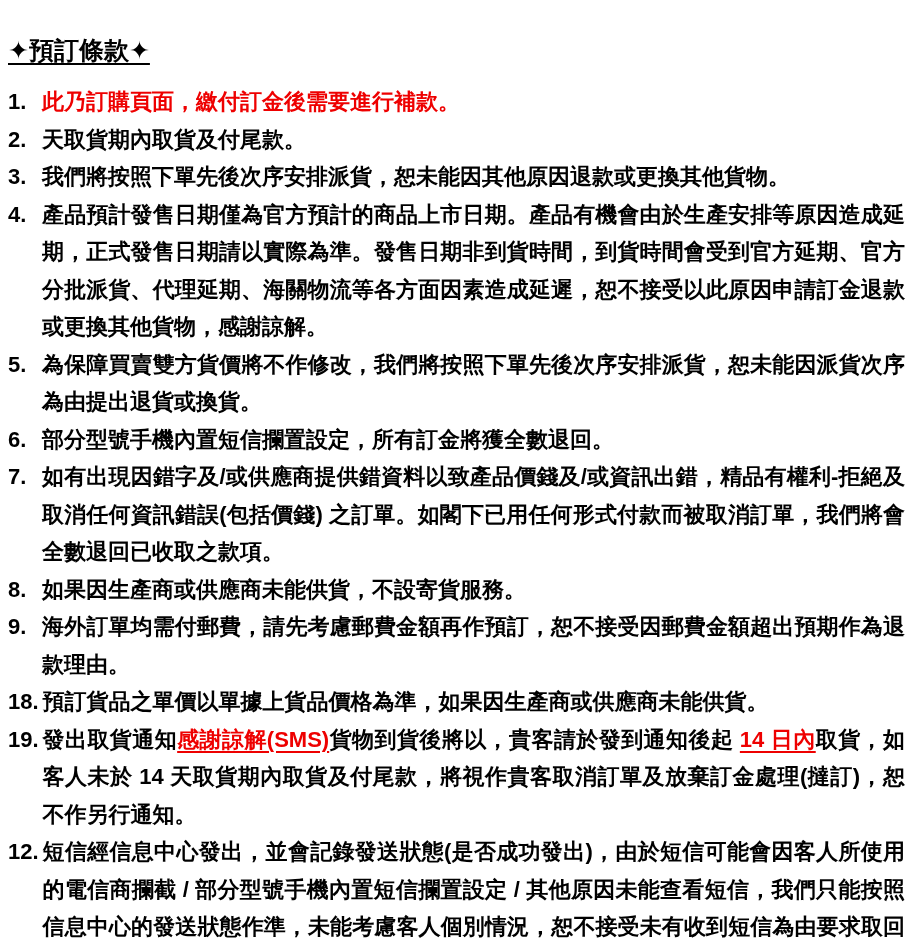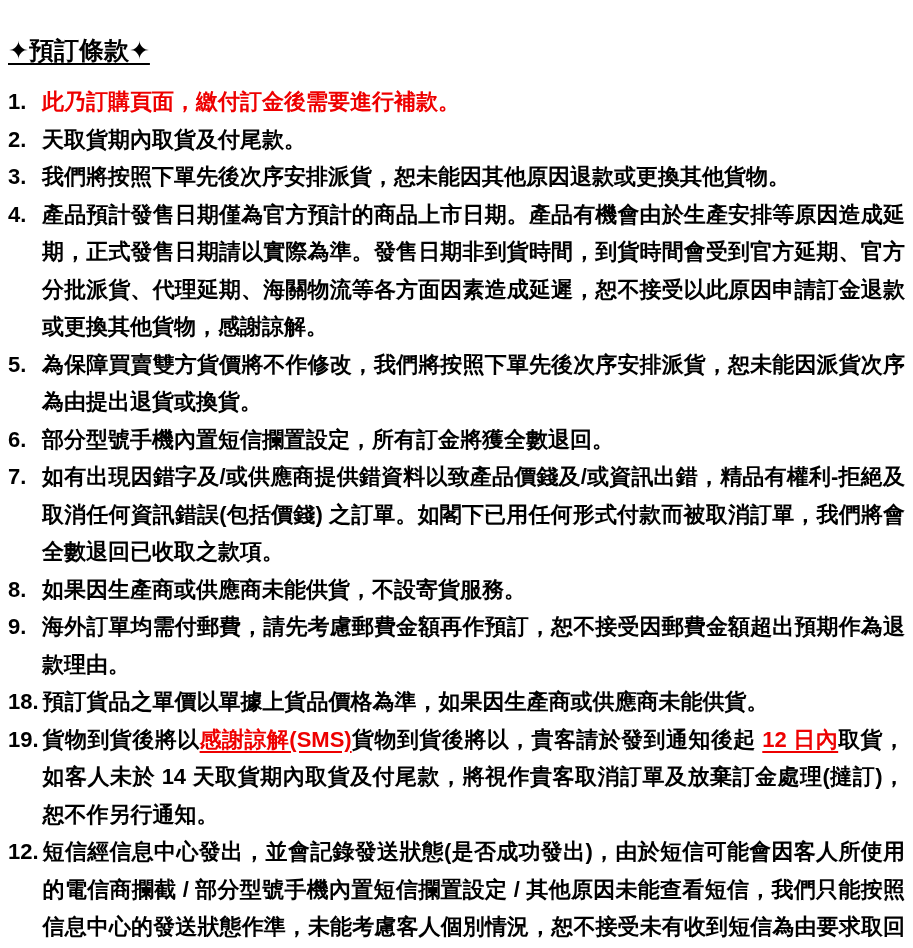--- a/index.html
+++ b/index.html
@@ -105,20 +105,20 @@
       <div class="term-item">
         <span class="term-num">9.</span>
         <span class="term-text"><span class="seg-normal">海外訂單均需付郵費，請先考慮郵費金額再作預訂，恕不接受因郵費金額超出預期作為退款理由。</span></span>
       </div>
       <div class="term-item">
         <span class="term-num">18.</span>
         <span class="term-text"><span class="seg-normal">預訂貨品之單價以單據上貨品價格為準，如果因生產商或供應商未能供貨。</span></span>
       </div>
       <div class="term-item">
         <span class="term-num">19.</span>
-        <span class="term-text"><span class="seg-normal">貨物到貨後將以</span><span class="seg-red-underline">感謝諒解(SMS)</span><span class="seg-normal">貨物到貨後將以，貴客請於發到通知後起 </span><span class="seg-red-underline">12 日內</span><span class="seg-normal">取貨，如客人未於 14 天取貨期內取貨及付尾款，將視作貴客取消訂單及放棄訂金處理(撻訂)，恕不作另行通知。</span></span>
+        <span class="term-text"><span class="seg-normal">發出取貨通知</span><span class="seg-red-underline">感謝諒解(SMS)</span><span class="seg-normal">貨物到貨後將以，貴客請於發到通知後起 </span><span class="seg-red-underline">14 日內</span><span class="seg-normal">取貨，如客人未於 14 天取貨期內取貨及付尾款，將視作貴客取消訂單及放棄訂金處理(撻訂)，恕不作另行通知。</span></span>
       </div>
       <div class="term-item">
         <span class="term-num">12.</span>
         <span class="term-text"><span class="seg-normal">短信經信息中心發出，並會記錄發送狀態(是否成功發出)，由於短信可能會因客人所使用的電信商攔截 / 部分型號手機內置短信攔置設定 / 其他原因未能查看短信，我們只能按照信息中心的發送狀態作準，未能考慮客人個別情況，恕不接受未有收到短信為由要求取回已撻訂的貨物或訂金。</span></span>
       </div>
     </div>
 </div>
 
 </body></html>

